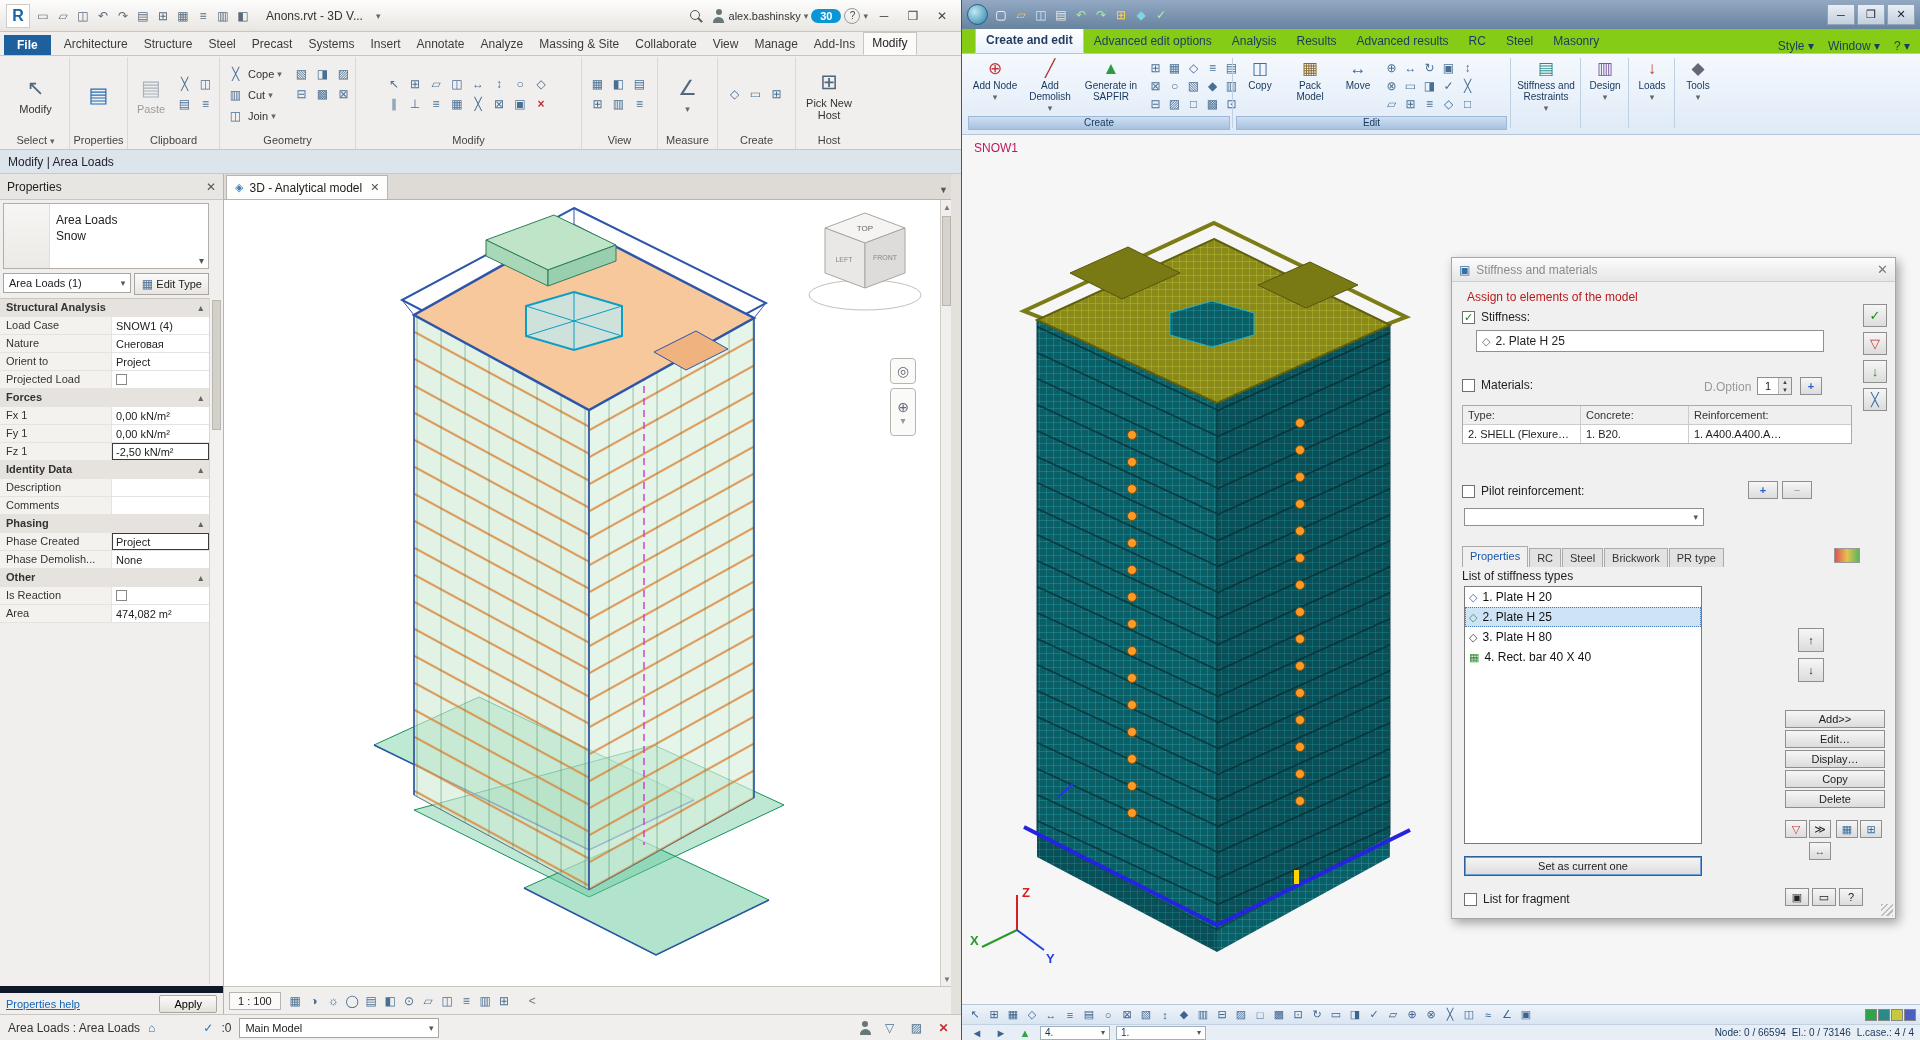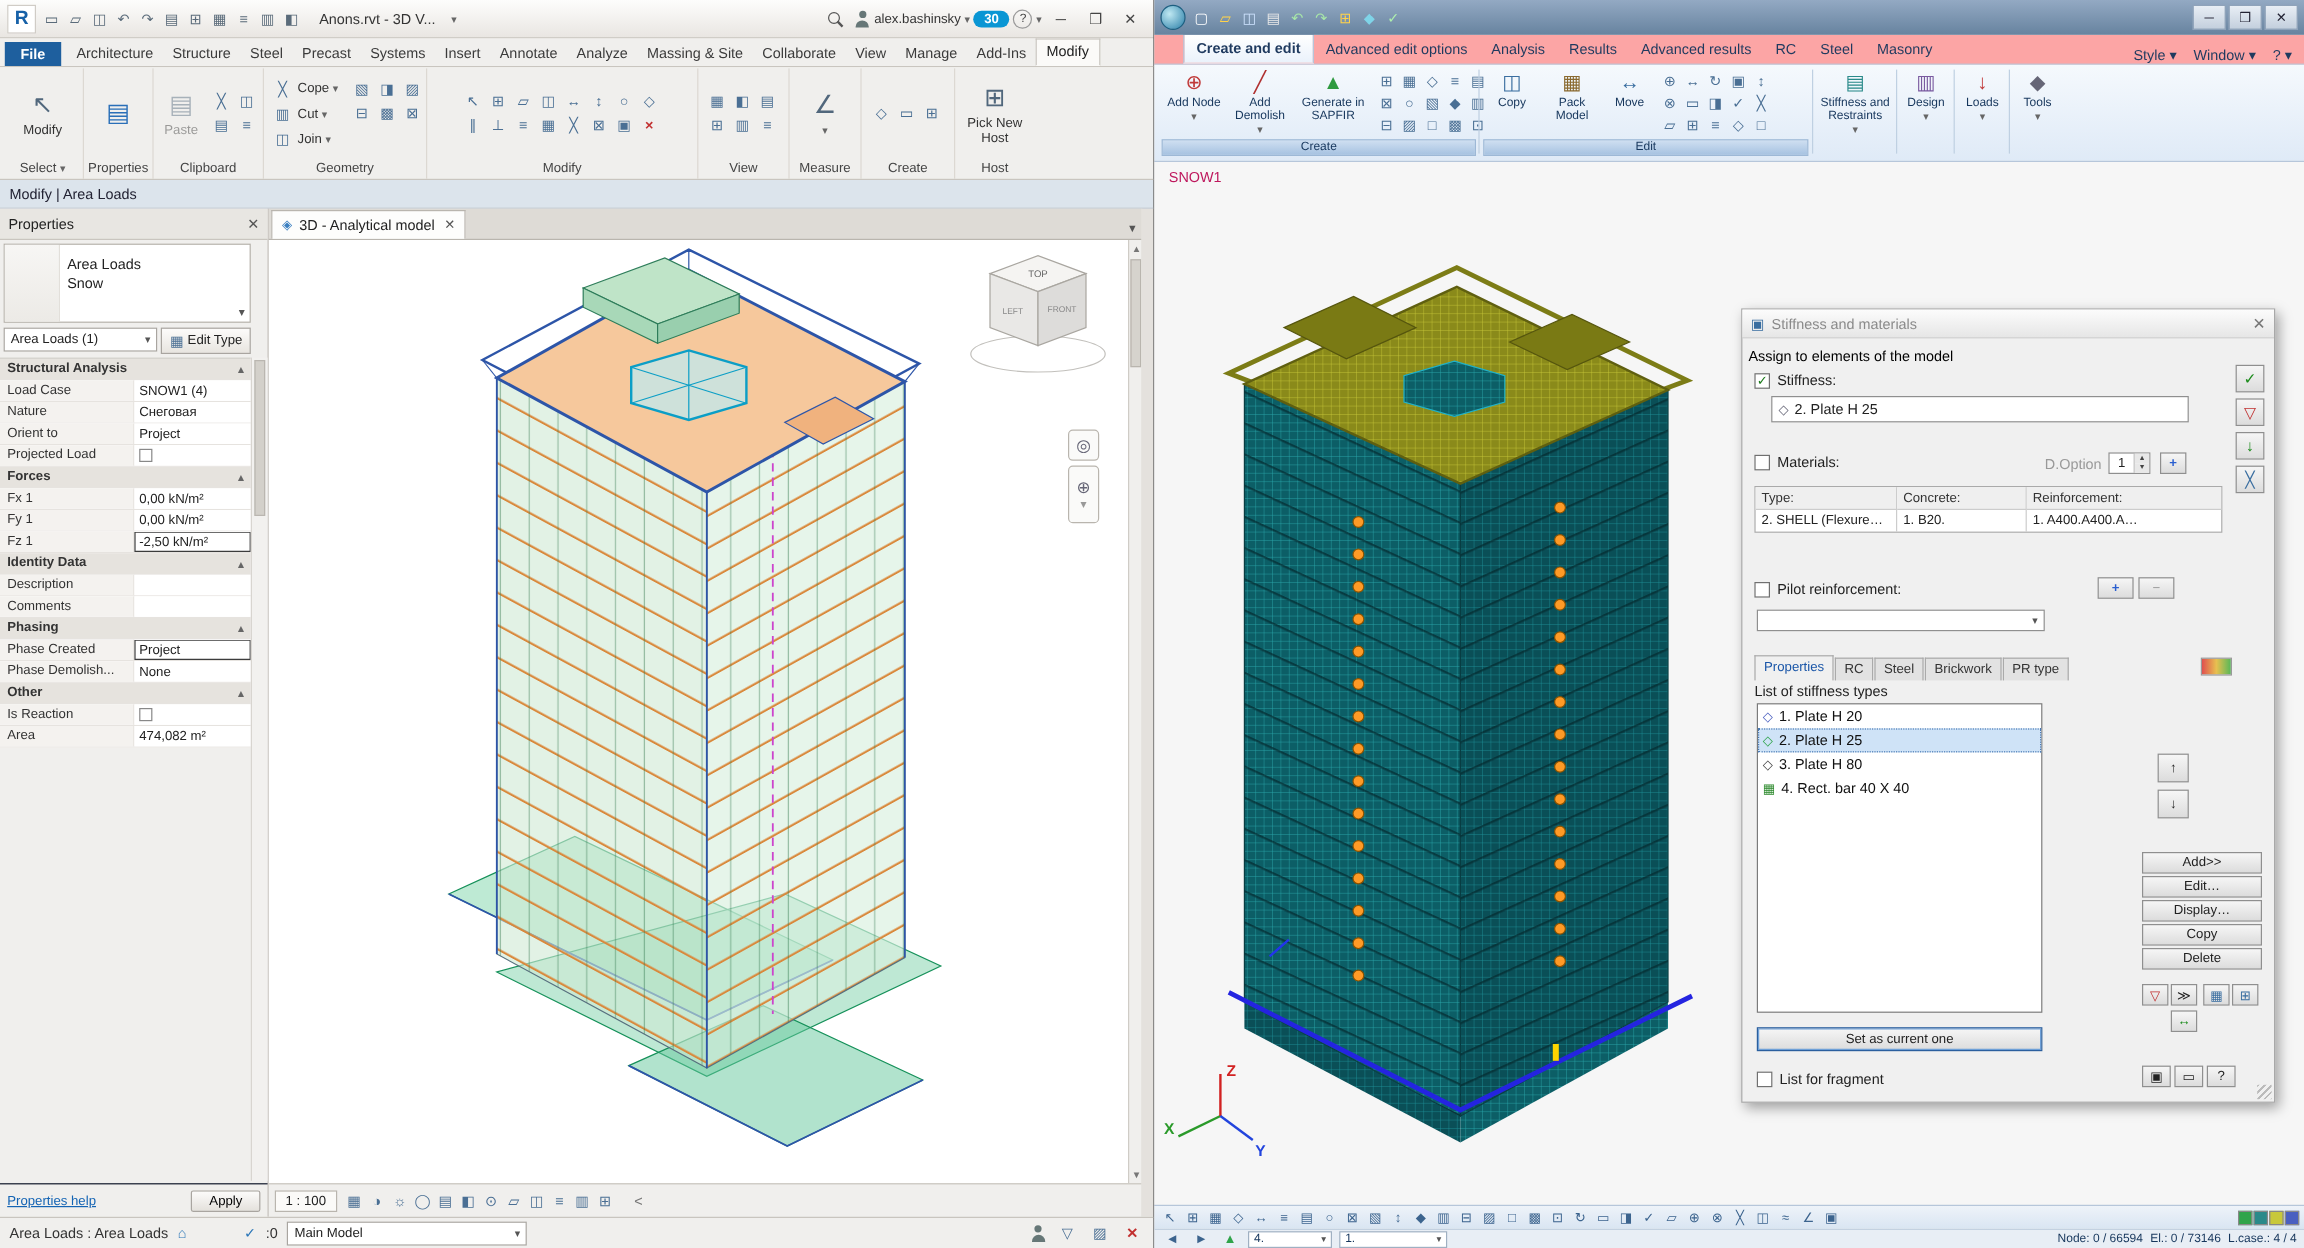--- a/index.html
+++ b/index.html
@@ -56,21 +56,21 @@
 .pvalue{flex:1;display:flex;align-items:center;padding-left:4px;background:#fff;position:relative}
 .pchev{display:none}
 .prow.group{background:#e6e3de;font-weight:bold}
 .prow.group .plabel{background:transparent;border-right:none;flex:1;width:auto}
 .prow.group .pchev{display:flex;align-items:center;padding-right:6px;color:#666;font-size:9px}
 .pcheckbox{display:none;width:11px;height:11px;border:1px solid #888;background:#fff}
 .prow.check .pcheckbox{display:inline-block}
 .prow.boxed .pvalue{box-shadow:inset 0 0 0 1px #3c3c3c}
 .pscroll{position:absolute;right:0;top:124px;bottom:30px;width:14px;background:#f2f1ef;border-left:1px solid #d8d5d0}
 .pthumb{position:absolute;left:2px;right:2px;top:2px;height:130px;background:#d3d0ca;border:1px solid #bab6b0}
-.p-foot{position:absolute;left:0;right:0;bottom:0;height:28px;display:flex;align-items:center;padding:0 6px;border-top:1px solid #0f172a}
+.p-foot{position:absolute;left:0;right:0;bottom:0;height:28px;display:flex;align-items:center;padding:0 6px;border-top:7px solid #0f172a}
 .plink{color:#1464b4;font-size:11px;text-decoration:underline}
 .applybtn{margin-left:auto;background:linear-gradient(#fcfbfa,#e4e1dc);border:1px solid #a9a5a0;border-radius:2px;padding:2px 14px;font-size:11px}
 
 #r-view{left:224px;top:174px;width:728px;bottom:26px;background:#e4e1dd}
 .vp-tabs{height:26px;background:#dedbd6;border-bottom:1px solid #b9b5ae;display:flex;align-items:flex-end;padding-left:2px}
 .vp-tab{background:#fdfdfc;border:1px solid #b9b5ae;border-bottom:none;height:24px;display:flex;align-items:center;gap:6px;padding:0 8px;font-size:12px;color:#222}
 .vp-cube{color:#3a7fc1;font-size:11px}
 .vp-close{color:#555;font-size:11px;padding-left:2px}
 .vp-menu{margin-left:auto;margin-bottom:4px;padding-right:4px;color:#555;font-size:9px}
 .canvas{position:absolute;left:0;top:26px;width:716px;height:786px;background:#fff;overflow:hidden}
@@ -85,21 +85,21 @@
 .homeic{color:#2a76b8;font-size:12px}
 .statusombo{width:200px}
 
 #lira{left:962px;top:0;width:958px;height:1040px;background:#f0f0f0}
 .l-title{height:29px;background:linear-gradient(#93a9c3,#67839f);display:flex;align-items:center;padding:0 5px;gap:3px;position:relative}
 .l-logo{width:21px;height:21px;border-radius:50%;background:radial-gradient(circle at 35% 35%,#bfe8f2,#2a7fa8);border:1px solid #1d5f80}
 .lqi{width:20px;height:19px;display:flex;align-items:center;justify-content:center;font-size:12px}
 .l-title-text{position:absolute;left:0;right:0;text-align:center;color:#fff;font-size:12px;pointer-events:none}
 .lwin{margin-left:auto;display:flex;gap:2px;z-index:1}
 .lwinbtn{width:28px;height:21px;background:linear-gradient(#e8eef5,#c3cfdd);border:1px solid #8fa3ba;display:flex;align-items:center;justify-content:center;font-size:11px;color:#223}
-.l-tabs{height:25px;background:#fca5a5;border-bottom:1px solid #b6c6da;display:flex;align-items:flex-end;padding-left:24px}
+.l-tabs{height:25px;background:#84cc16;border-bottom:1px solid #b6c6da;display:flex;align-items:flex-end;padding-left:13px}
 .l-tab{padding:4px 10px 5px;font-size:12px;color:#1f3a5f;white-space:nowrap}
 .l-tab.active{background:linear-gradient(#fff,#eaf2fb);border:1px solid #b6c6da;border-bottom:1px solid #eaf2fb;font-weight:bold}
 .l-menus{margin-left:auto;display:flex;align-items:center;gap:14px;padding-right:10px;font-size:12px;color:#1f3a5f}
 .l-ribbon{height:81px;background:linear-gradient(#f5f9fd,#dfeaf7);border-bottom:1px solid #b6c6da;position:relative}
 .l-big{position:absolute;top:3px;height:58px;display:flex;flex-direction:column;align-items:center;font-size:10px;color:#16365c;text-align:center;line-height:11px;gap:1px}
 .l-bicon{width:24px;height:22px;font-size:17px;display:flex;align-items:center;justify-content:center}
 .l-grid{position:absolute;top:5px;display:grid;grid-template-columns:repeat(5,19px);grid-auto-rows:18px}
 .group-label{position:absolute;top:62px;height:14px;background:linear-gradient(#cfdff1,#a6c2e1);border:1px solid #9db8d6;color:#16365c;font-size:10px;text-align:center;line-height:12px}
 .l-sep{position:absolute;top:4px;height:70px;width:1px;background:#bfd0e2}
 .l-canvas{position:absolute;left:0;top:135px;right:0;bottom:36px;background:#f6f6f6;overflow:hidden}
@@ -849,21 +849,21 @@
       </g>
     </svg>
   </div>
 
   <div class="dlg">
     <div class="dlg-title">
       <span class="dlg-ico">▣</span>
       <span>Stiffness and materials</span>
       <span class="dlg-x">✕</span>
     </div>
-    <div class="abs" style="left:5px;top:32px;color:#000000">Assign to elements of the model</div>
+    <div class="abs" style="left:15px;top:32px;color:#b91c1c">Assign to elements of the model</div>
 
     <div class="cbrow" style="left:10px;top:52px">
       <span class="cb">✓</span>
       <span>Stiffness:</span>
     </div>
     <div class="field" style="left:24px;top:72px;width:348px;height:22px">
       <span class="picon">◇</span>
       <span>2. Plate H 25</span>
     </div>
 

